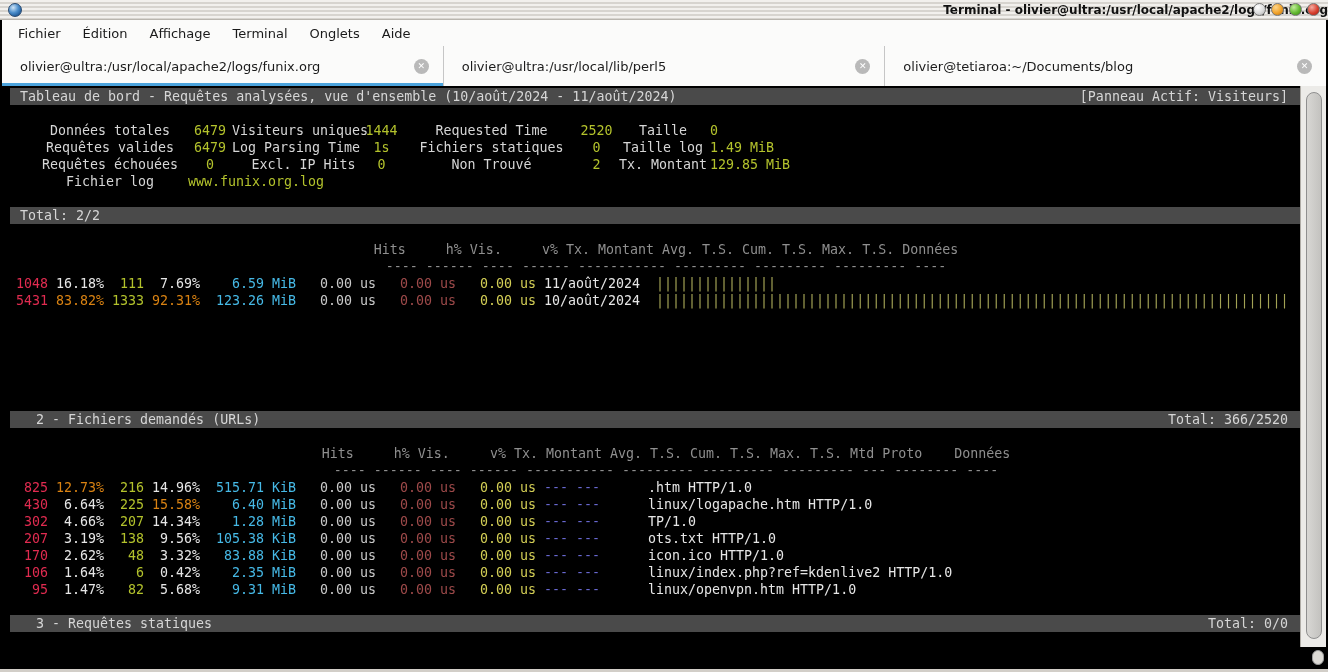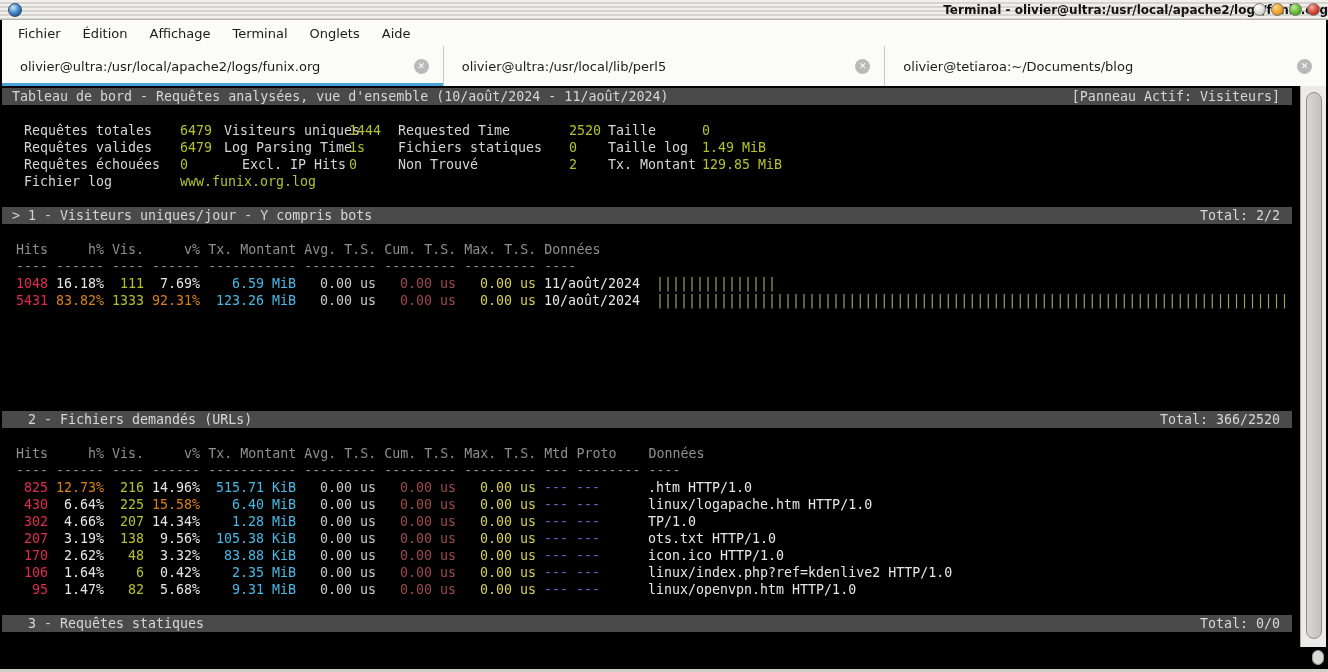--- a/index.html
+++ b/index.html
@@ -55,21 +55,21 @@
   }
   .tab.active::after{
     content:""; position:absolute; left:0; right:0; bottom:0; height:3px; background:#4ba3dc;
   }
   
   .terminal{
     position:absolute; left:2px; top:86px; width:1298px; height:561px;
     background:#000; font-family:"DejaVu Sans Mono", monospace;
     font-size:13.3px; line-height:17px; color:#e6e6e6;
   }
-  .tl{ position:absolute; left:0; width:1298px; height:17px; white-space:pre; }
+  .tl{ position:absolute; left:8px; width:1298px; height:17px; white-space:pre;text-align:center; }
   .gbar{
     width:1290px; background:#4a4a4a; color:#d6d6d6;
     display:flex; justify-content:space-between; padding:0 12px 0 10px;
   }
   .srow{ display:flex; padding-left:22px; }
   .srow .lab{ color:#d6d6d6; }
   .srow .val{ color:#b3c22c; }
   .cw-l1{ width:156px; } .cw-v1{ width:44px; }
   .cw-l2{ width:125px; } .cw-v2{ width:49px; }
   .cw-l3{ width:171px; } .cw-v3{ width:39px; }
@@ -149,21 +149,21 @@
   </div>
 
   <div class="terminal">
 
     <div class="tl gbar" style="top:2px">
       <span>Tableau de bord - Requêtes analysées, vue d'ensemble (10/août/2024 - 11/août/2024)</span>
       <span>[Panneau Actif: Visiteurs]</span>
     </div>
 
     <div class="tl srow" style="top:36px">
-      <span class="lab cw-l1">Requêtes totales</span>
+      <span class="lab cw-l1">Données totales</span>
       <span class="val cw-v1">6479</span>
       <span class="lab cw-l2">Visiteurs uniques</span>
       <span class="val cw-v2">1444</span>
       <span class="lab cw-l3">Requested Time</span>
       <span class="val cw-v3">2520</span>
       <span class="lab cw-l4">Taille</span>
       <span class="val">0</span>
     </div>
     <div class="tl srow" style="top:53px">
       <span class="lab cw-l1">Requêtes valides</span>
@@ -184,21 +184,20 @@
       <span class="val cw-v3">2</span>
       <span class="lab cw-l4">Tx. Montant</span>
       <span class="val">129.85 MiB</span>
     </div>
     <div class="tl srow" style="top:87px">
       <span class="lab cw-l1">Fichier log</span>
       <span class="val">www.funix.org.log</span>
     </div>
 
     <div class="tl gbar" style="top:121px">
-      <span>&gt; 1 - Visiteurs uniques/jour - Y compris bots</span>
       <span>Total: 2/2</span>
     </div>
     <div class="tl colhdr" style="top:155px">Hits     h% Vis.     v% Tx. Montant Avg. T.S. Cum. T.S. Max. T.S. Données</div>
     <div class="tl colhdr" style="top:172px">---- ------ ---- ------ ----------- --------- --------- --------- ----</div>
     <div class="rows" style="top:189px" id="p1rows">
         <div class="trow"><span class="cell c-red" style="width: 32px;">1048</span><span class="cell c-white" style="width: 56px;">16.18%</span><span class="cell c-green" style="width: 40px;">111</span><span class="cell c-white" style="width: 56px;">7.69%</span><span class="cell c-cyan" style="width: 96px;">6.59 MiB</span><span class="cell c-gray" style="width: 80px;">0.00 us</span><span class="cell c-darkred" style="width: 80px;">0.00 us</span><span class="cell c-yellow" style="width: 80px;">0.00 us</span><span class="cell c-white" style="width: 120px; padding-left: 8px; text-align: left;">11/août/2024</span><span class="cell c-bar" style="text-align: left;">|||||||||||||||</span></div>
         <div class="trow"><span class="cell c-red" style="width: 32px;">5431</span><span class="cell c-orange" style="width: 56px;">83.82%</span><span class="cell c-green" style="width: 40px;">1333</span><span class="cell c-orange" style="width: 56px;">92.31%</span><span class="cell c-cyan" style="width: 96px;">123.26 MiB</span><span class="cell c-gray" style="width: 80px;">0.00 us</span><span class="cell c-darkred" style="width: 80px;">0.00 us</span><span class="cell c-yellow" style="width: 80px;">0.00 us</span><span class="cell c-white" style="width: 120px; padding-left: 8px; text-align: left;">10/août/2024</span><span class="cell c-bar" style="text-align: left;">|||||||||||||||||||||||||||||||||||||||||||||||||||||||||||||||||||||||||||||||</span></div>
       </div>
 
     <div class="tl gbar" style="top:325px">

